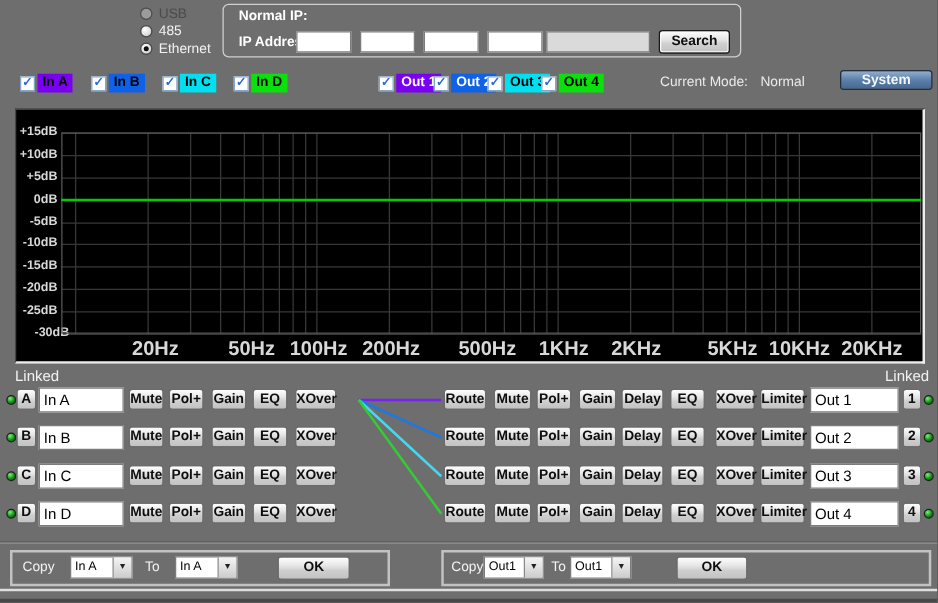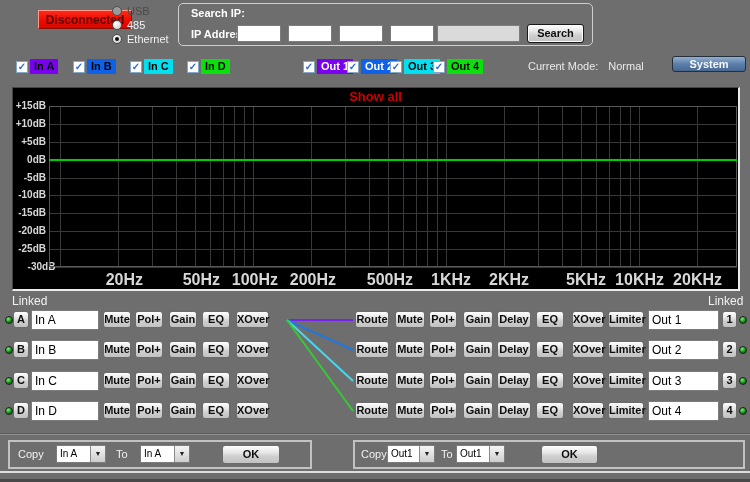--- a/index.html
+++ b/index.html
@@ -102,40 +102,39 @@
   .sel-arrow{position:absolute;right:0;top:0;width:15px;height:16px;
     background:linear-gradient(180deg,#f4f4f4,#cdcdcd);border-left:1px solid #8a8a8a;
     text-align:center;font-size:7px;line-height:15px;color:#222;}
   .okbtn{position:absolute;top:3px;height:19px;}
 </style>
 </head>
 <body>
 
 <div class="app">
 
-  <button id="disconnected-btn">Disconnected</button>
   <div id="version">V 2.2.1.H</div>
 
   <div id="radio-group">
     <div class="radio-row">
       <span class="radio dis"></span>
       <span class="radio-label dis-label">USB</span>
     </div>
     <div class="radio-row">
       <span class="radio"></span>
       <span class="radio-label">485</span>
     </div>
     <div class="radio-row">
       <span class="radio sel"></span>
       <span class="radio-label">Ethernet</span>
     </div>
   </div>
 
   <div id="localip-box">
-    <span id="localip-title">Search IP:</span>
+    <span id="localip-title">Normal IP:</span>
     <span id="ip-label">IP Address:</span>
     <input class="octet" style="left: 58px;" value="">
     <input class="octet" style="left: 109px;" value="">
     <input class="octet" style="left: 160px;" value="">
     <input class="octet" style="left: 211px;" value="">
     <input id="device-field" value="" style="">
     <button id="search-btn" class="btn3d">Search</button>
   </div>
 
   <div class="toggle" style="left:16px">
@@ -170,21 +169,20 @@
     <span class="cb">✓</span>
     <span class="tg-label" style="background: rgb(12, 224, 12); color: rgb(0, 0, 0);">Out 4</span>
   </div>
 
   <div id="mode">
     <span>Current Mode:</span><span id="mode-value">Normal</span>
   </div>
   <button id="system-btn">System</button>
 
   <div id="graph-panel">
-    <div id="graph-title">Show all</div>
     <div id="graph-inner">
         <div class="grid-h" style="left: 36px; top: 18px; width: 688px;"></div>
         <div class="y-label" style="left: 2px; top: 12px;">+15dB</div>
         <div class="grid-h" style="left: 36px; top: 36px; width: 688px;"></div>
         <div class="y-label" style="left: 2px; top: 30px;">+10dB</div>
         <div class="grid-h" style="left: 36px; top: 54px; width: 688px;"></div>
         <div class="y-label" style="left: 2px; top: 48px;">+5dB</div>
         <div class="grid-h" style="left: 36px; top: 72px; width: 688px;"></div>
         <div class="y-label" style="left: 2px; top: 66px;">0dB</div>
         <div class="grid-h" style="left: 36px; top: 90px; width: 688px;"></div>

